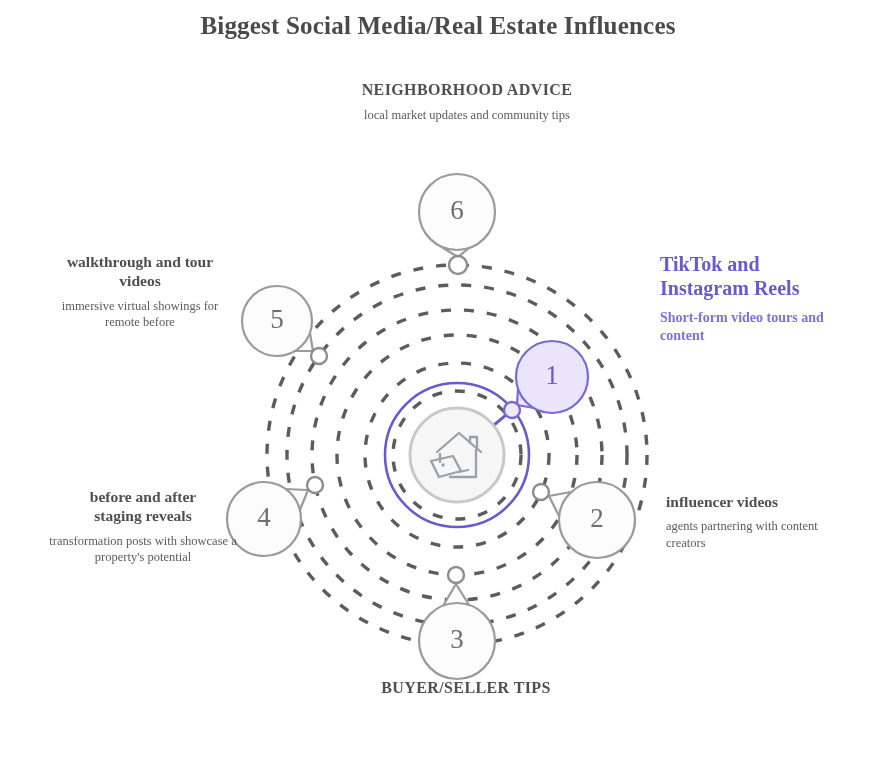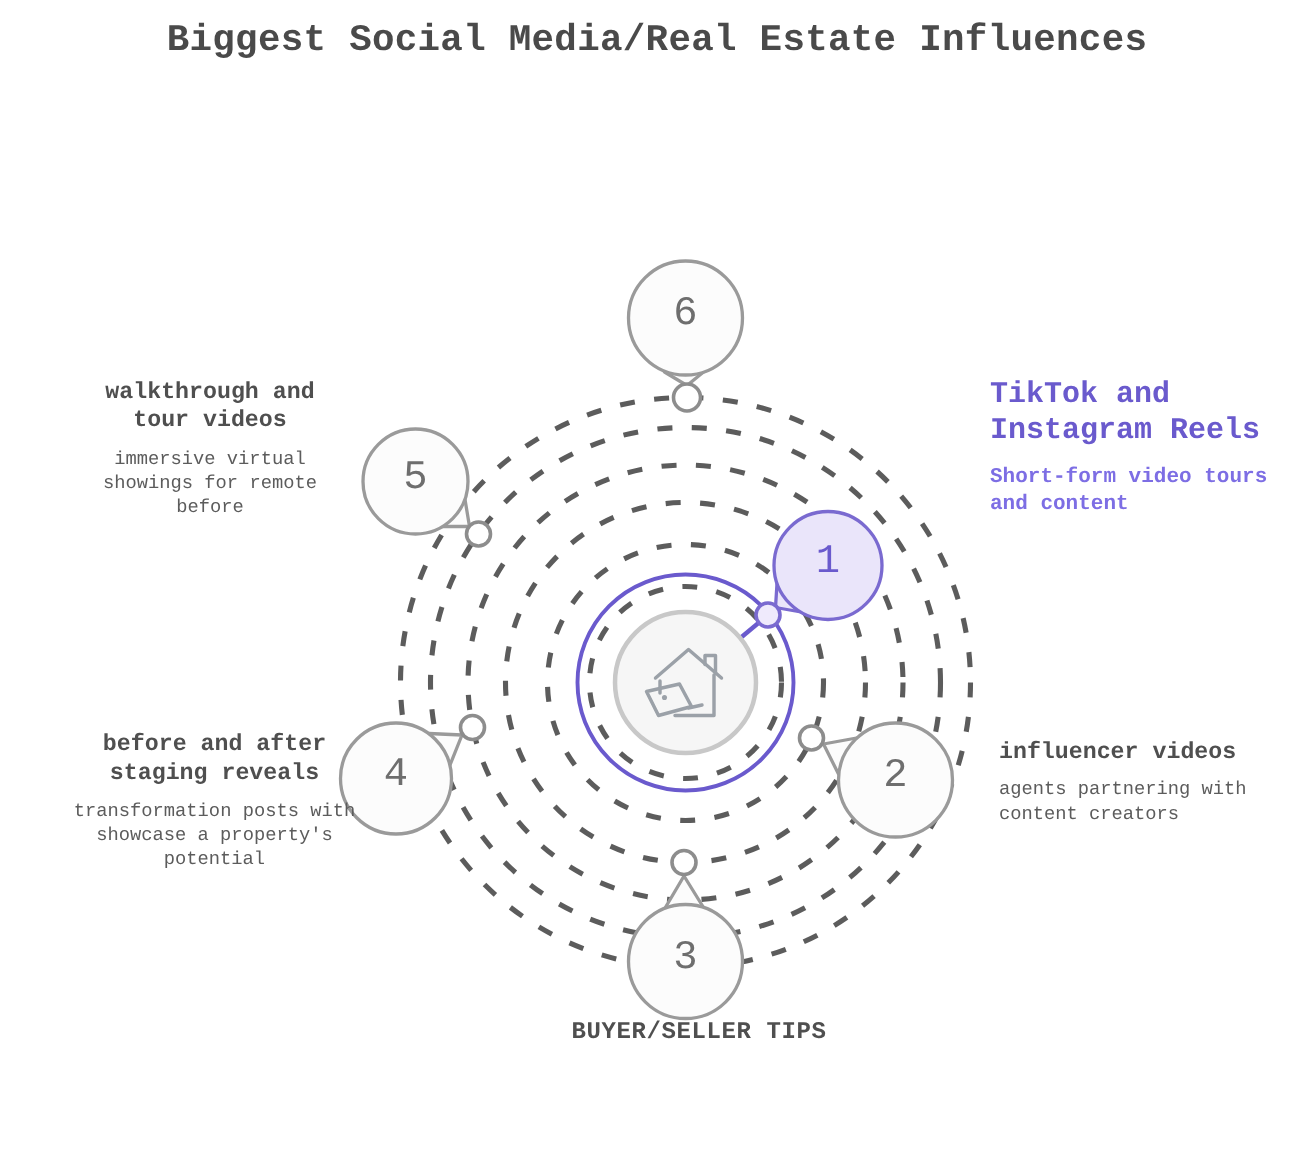--- a/index.html
+++ b/index.html
@@ -1,18 +1,18 @@
 <!DOCTYPE html>
 <html><head>
 <meta charset="utf-8">
 <style>
   html,body{margin:0;padding:0;background:#ffffff;}
   .stage{
     position:relative;width:876px;height:780px;overflow:hidden;background:#ffffff;
-    font-family:Liberation Mono, monospace;
+    font-family:Liberation Serif, serif;
   }
   .title{
     position:absolute;left:0;top:12px;width:876px;margin:0;text-align:center;
     font-size:25px;font-weight:bold;color:#4a4a4a;letter-spacing:.2px;
   }
   svg{position:absolute;left:0;top:0;}
   .ring{fill:none;stroke:#3f3f3f;stroke-width:3.4;stroke-dasharray:10 13;opacity:.85;}
   .ring-accent{fill:none;stroke:#6a5acd;stroke-width:2.6;}
   .node{fill:#ffffff;stroke:#8d8d8d;stroke-width:2.4;}
   .node-accent{fill:#efeafc;stroke:#7a6ad0;stroke-width:2.4;}
@@ -120,14 +120,18 @@
   <div class="label center" style="left:48px;top:487px;width:190px;">
     <div class="head" style="width:150px;margin:0 auto;">before and after staging reveals</div>
     <div class="sub">transformation posts with showcase a property's potential</div>
   </div>
 
   <div class="label center" style="left:45px;top:252px;width:190px;">
     <div class="head" style="width:168px;margin:0 auto;">walkthrough and tour videos</div>
     <div class="sub">immersive virtual showings for remote before</div>
   </div>
 
+  <div class="label center" style="left:347px;top:80px;width:240px;">
+    <div class="head caps">NEIGHBORHOOD ADVICE</div>
+    <div class="sub">local market updates and community tips</div>
+  </div>
 
 </div>
 
 </body></html>

